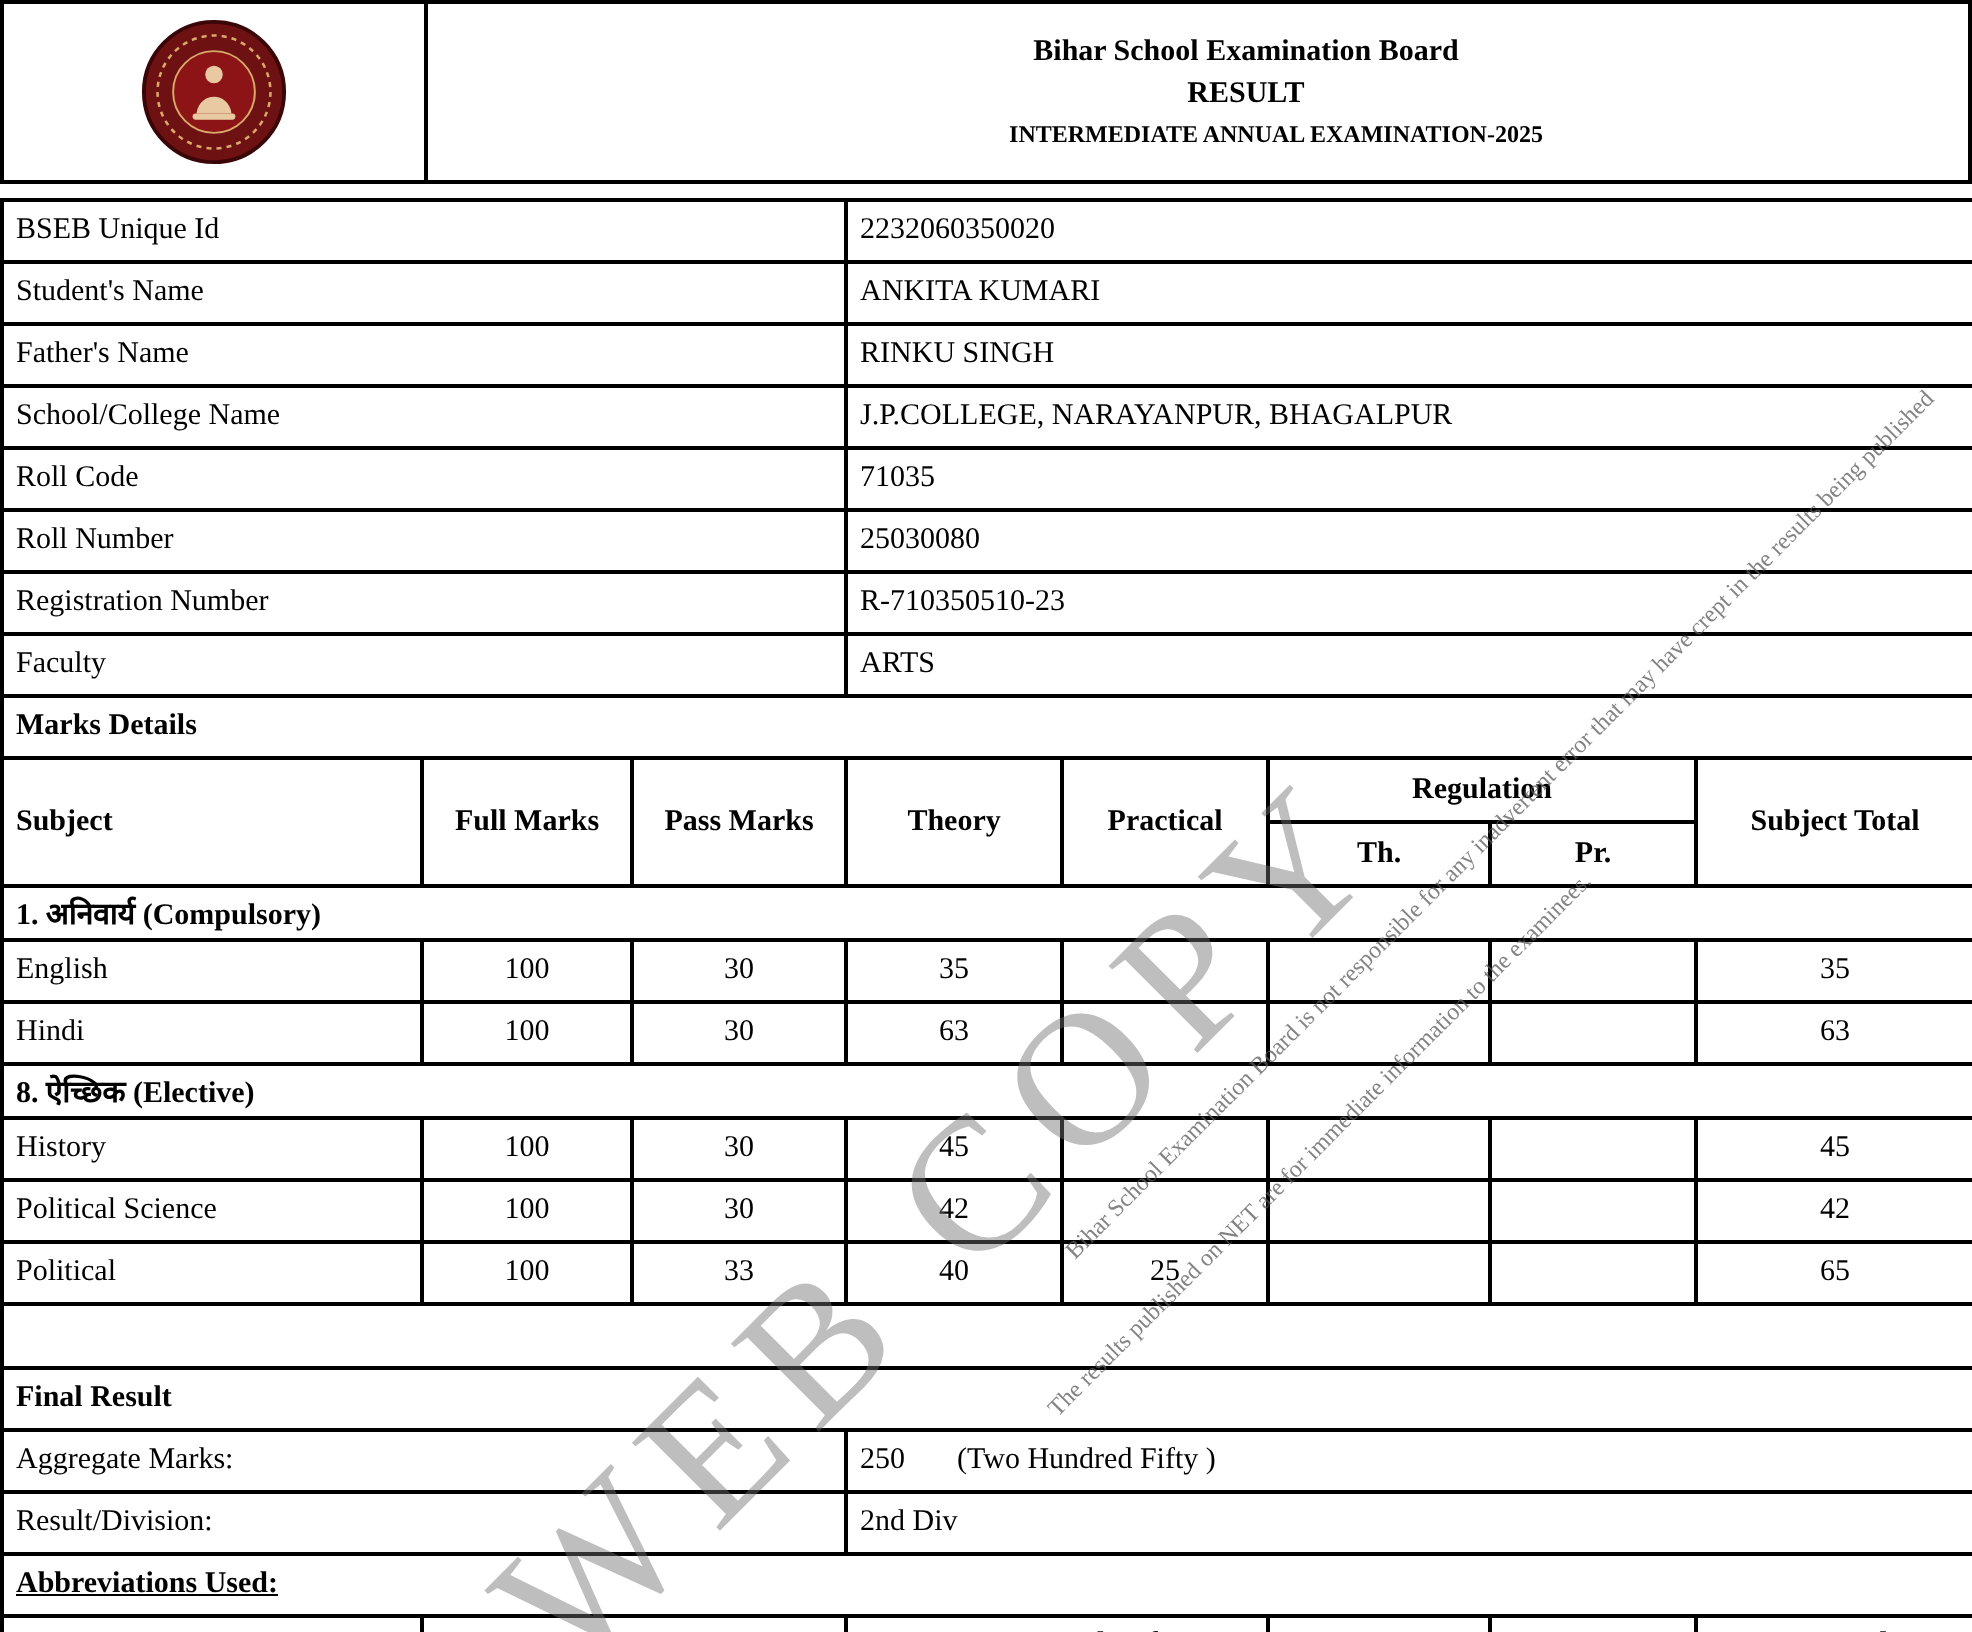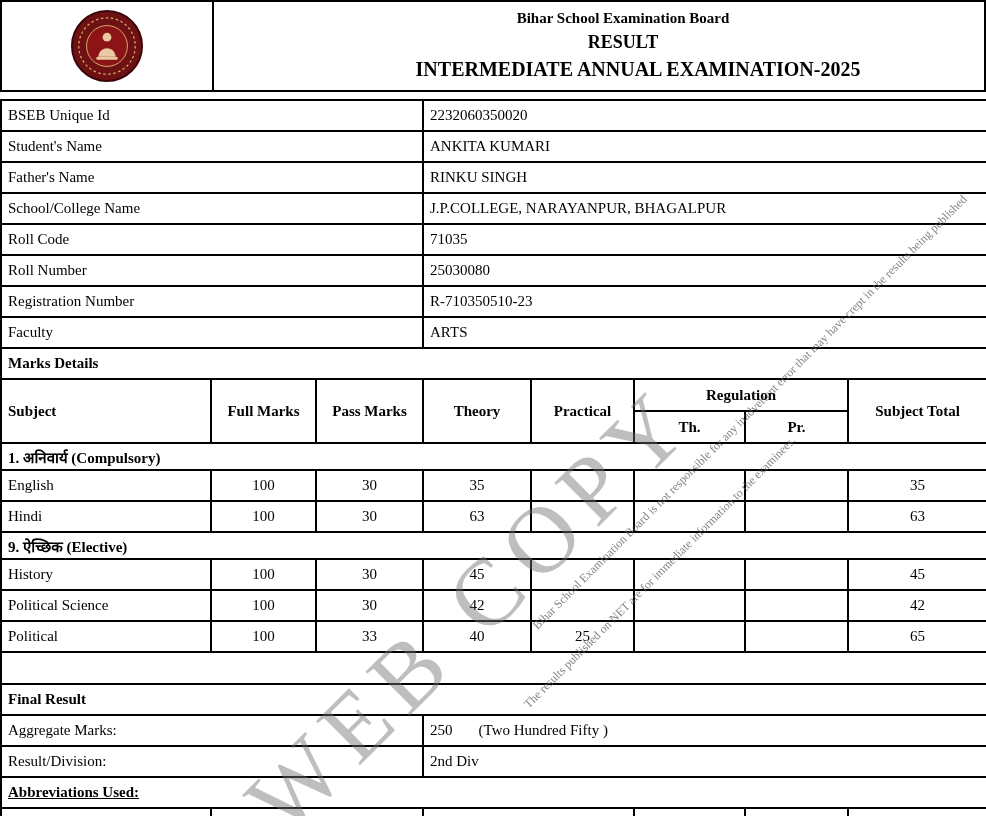--- a/index.html
+++ b/index.html
@@ -29,22 +29,22 @@
   .title-cell {
     flex: 1;
     display: flex; flex-direction: column;
     align-items: center; justify-content: center;
     font-weight: bold;
     text-align: left;
     line-height: 1.45;
     padding-left: 48px;
   }
   .title-board { font-size: 15px; }
-  .title-result { font-size: 18px; }
-  .title-exam { font-size: 20px; margin-left: 30px; }
+  .title-result { font-size: 15px; }
+  .title-exam { font-size: 12px; margin-left: 30px; }
 
   
   table.main {
     width: 986px;
     border-collapse: collapse;
     table-layout: fixed;
     margin-top: 7px;
     background: transparent;
   }
   table.main td {
@@ -206,21 +206,21 @@
       <td class="num">100</td>
       <td class="num">30</td>
       <td class="num">63</td>
       <td class="num"></td>
       <td class="num"></td>
       <td class="num"></td>
       <td class="num">63</td>
     </tr>
 
     <tr>
-      <td class="group-row" colspan="8">9. ऐच्छिक (Elective)</td>
+      <td class="group-row" colspan="8">8. ऐच्छिक (Elective)</td>
     </tr>
     <tr>
       <td class="subj">History</td>
       <td class="num">100</td>
       <td class="num">30</td>
       <td class="num">45</td>
       <td class="num"></td>
       <td class="num"></td>
       <td class="num"></td>
       <td class="num">45</td>

